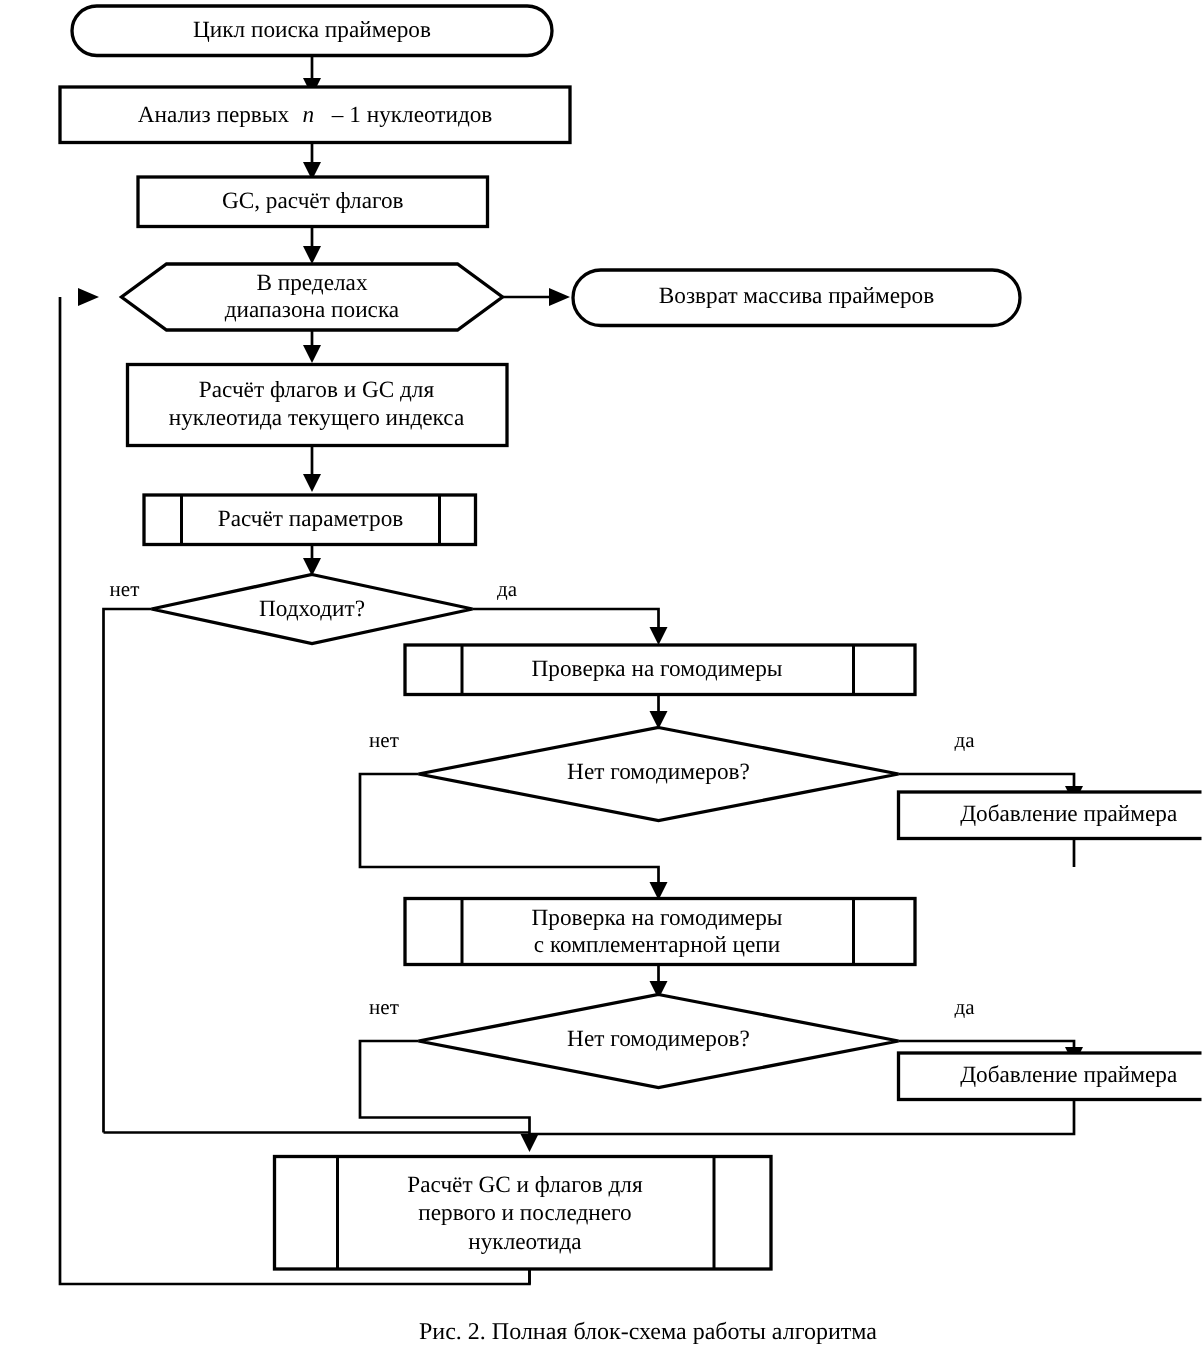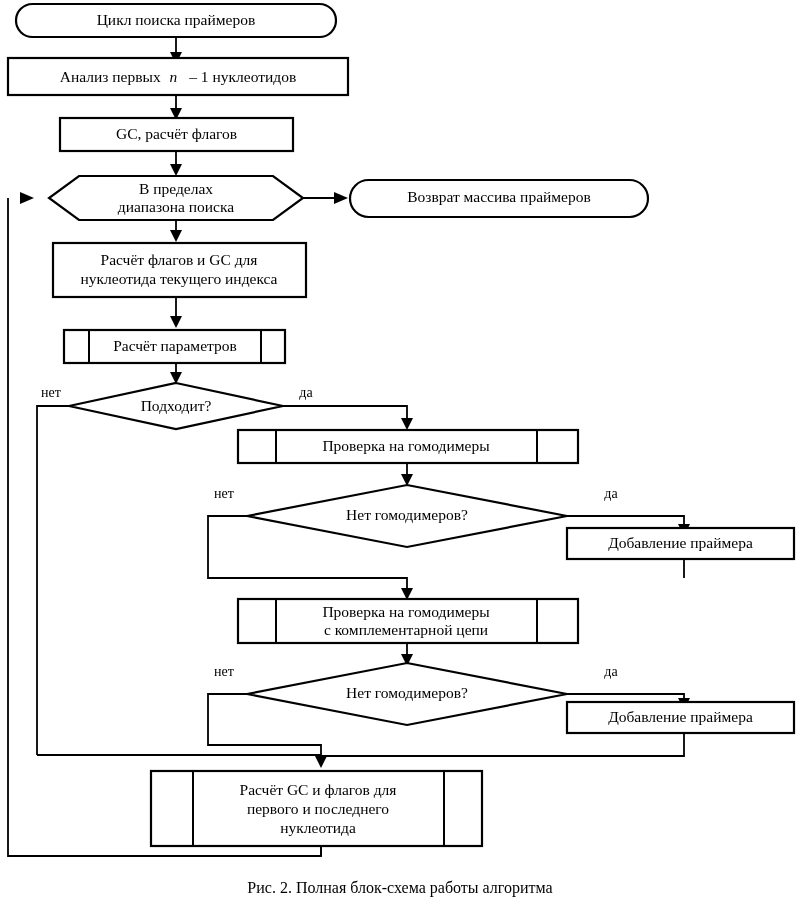--- a/index.html
+++ b/index.html
@@ -11,20 +11,21 @@
     width: 801px;
     height: 904px;
     font-family: "Liberation Serif", "DejaVu Serif", serif;
     color: #000000;
     overflow: hidden;
   }
   #diagram-root {
     position: relative;
     width: 707px;
     height: 904px;
+    padding-left: 32px;
   }
   svg#flowchart {
     display: block;
     width: 801px;
     height: 904px;
   }
   .shape-outline {
     fill: #ffffff;
     stroke: #000000;
     stroke-width: 2.2;

